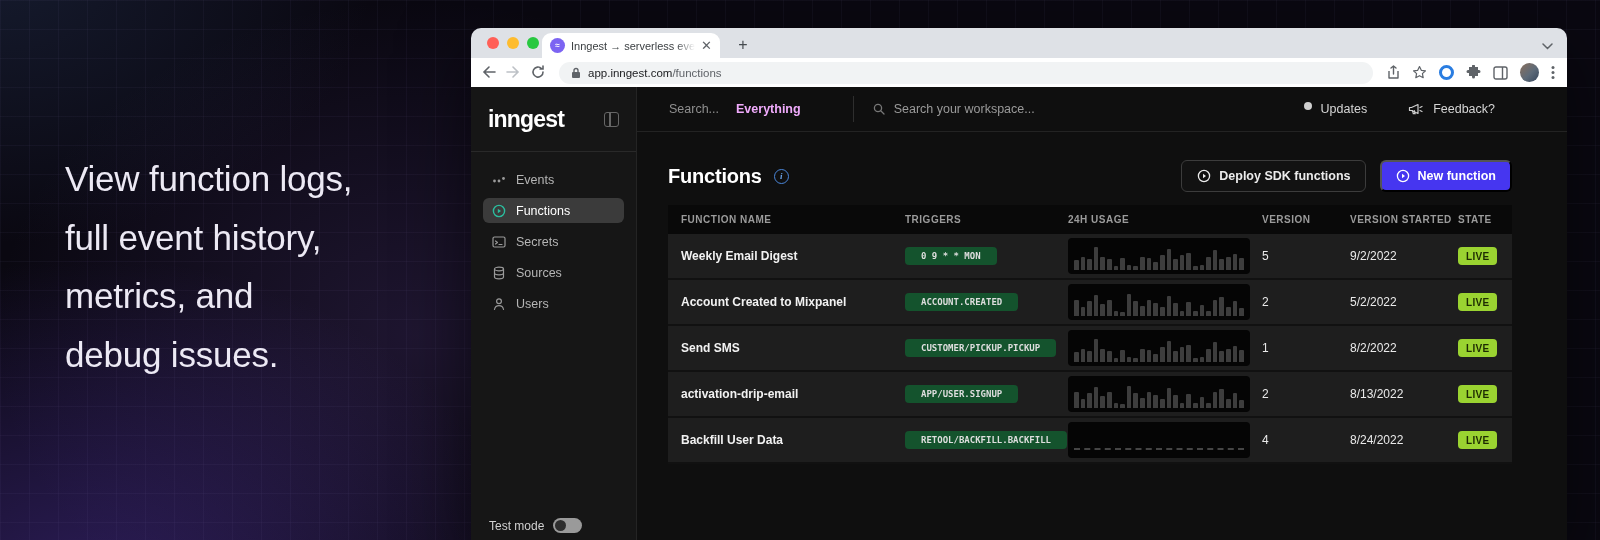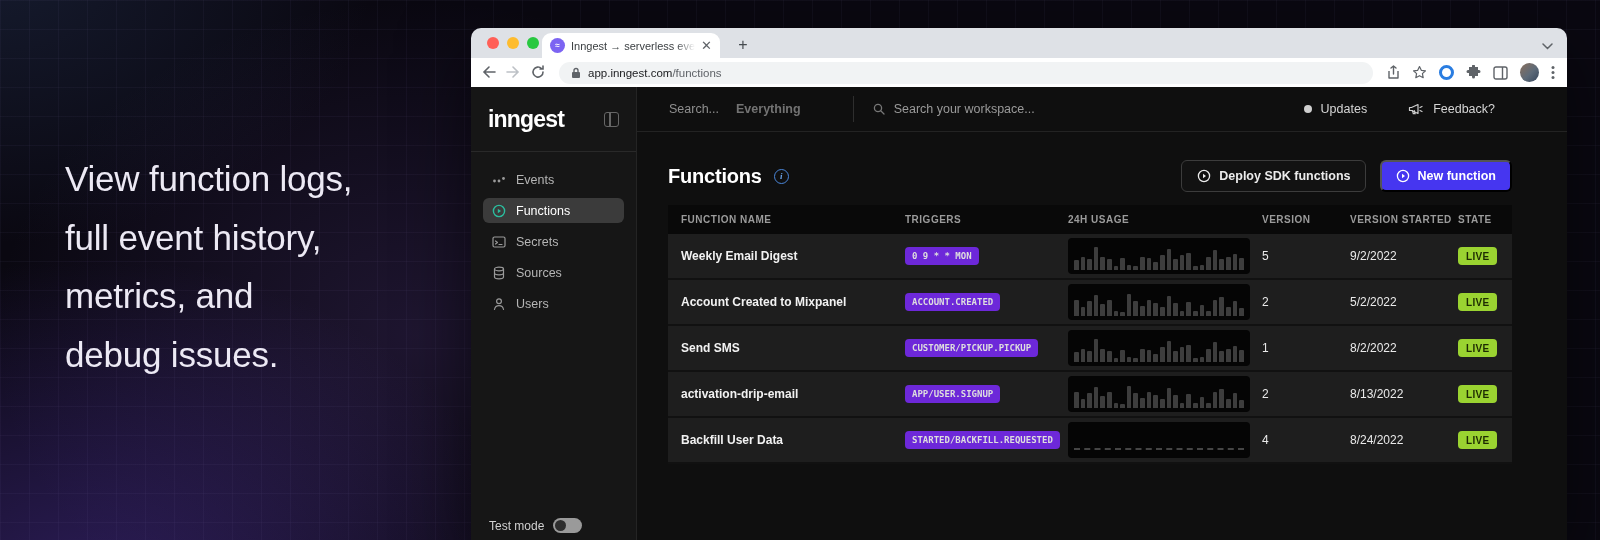--- a/index.html
+++ b/index.html
@@ -83,24 +83,24 @@
   .nav-item svg { flex:none; }
   .test-mode { position:absolute; left:18px; bottom:7px; display:flex; align-items:center; gap:9px;
     color:#d0d0d0; font-size:12px; }
   .toggle { width:29px; height:15px; background:#9a9a9a; border-radius:8px; position:relative; }
   .toggle .knob { position:absolute; left:2px; top:2px; width:11px; height:11px; border-radius:50%; background:#2e2e2e; }
 
   .main { flex:1; display:flex; flex-direction:column; background:#0f0f0f; min-width:0; }
   .topbar { height:45px; flex:none; display:flex; align-items:center;
     padding:0 72px 0 32px; border-bottom:1px solid #232323; font-size:12.5px; }
   .search-label { color:#8f8f8f; margin-right:17px; }
-  .search-scope { color:#737373; font-weight:700; }
+  .search-scope { color:#f0abfc; font-weight:700; }
   .tb-divider { width:1px; height:26px; background:#2e2e2e; margin:0 19px 0 52px; }
   .ws-search { display:flex; align-items:center; gap:9px; color:#9a9a9a; }
-  .updates { display:flex; align-items:center; gap:9px; color:#d6d6d6; margin-left:auto; }
+  .updates { display:flex; align-items:flex-start; gap:9px; color:#d6d6d6; margin-left:auto; }
   .upd-dot { width:8px; height:8px; border-radius:50%; background:#cfcfcf; }
   .feedback { display:flex; align-items:center; gap:10px; color:#d6d6d6; margin-left:41px; }
 
   .content { padding:28px 55px 0 31px; }
   .page-head { display:flex; align-items:center; justify-content:space-between; height:32px; }
   .title-wrap { display:flex; align-items:center; gap:12px; }
   .page-title { color:#fff; font-size:20px; font-weight:700; letter-spacing:-0.2px; }
   .info-ic { width:15px; height:15px; border:1.5px solid #4a86d9; border-radius:50%;
     color:#6ba3e8; font-size:9px; font-weight:700; display:flex; align-items:center; justify-content:center;
     font-family:"Liberation Serif", serif; font-style:italic; }
@@ -121,21 +121,21 @@
     font-size:10px; font-weight:700; letter-spacing:0.5px; color:#9b9b9b; }
   .trow { display:flex; align-items:center; height:46px; background:#1e1e1e; border-bottom:2px solid #111; }
   .cell { display:flex; align-items:center; }
   .c-name  { width:237px; padding-left:13px; }
   .c-trig  { width:163px; }
   .c-usage { width:194px; }
   .c-ver   { width:88px; }
   .c-date  { width:108px; }
   .c-state { flex:1; }
   .fn-name { color:#f2f2f2; font-size:12px; font-weight:600; }
-  .trigger-badge { background:#6d28d9; color:#dedede; border-radius:4px; padding:4px 7px;
+  .trigger-badge { background:#14532d; color:#dedede; border-radius:4px; padding:4px 16px;
     font-family:"DejaVu Sans Mono", monospace; font-size:9px; font-weight:700; letter-spacing:0; white-space:nowrap; }
   .usage-chart { width:182px; height:36px; background:#050505; border-radius:4px;
     display:flex; align-items:flex-end; gap:2px; padding:4px 6px; }
   .ubar { flex:1; background:#3d3d3d; border-radius:1px 1px 0 0; }
   .usage-chart.empty { align-items:flex-end; }
   .usage-empty { width:100%; border-top:2px dashed #454545; margin-bottom:4px; }
   .c-ver span, .c-date span { color:#eaeaea; font-size:12px; }
   .live-badge { background:#9ad331; color:#1d2b02; font-size:10px; font-weight:700;
     border-radius:4px; padding:3.5px 8px; letter-spacing:0.3px; }
 </style>
@@ -518,21 +518,21 @@
                 </div>
                 <div class="cell c-state">
                   <span class="live-badge">LIVE</span>
                 </div>
               </div>
               <div class="trow">
                 <div class="cell c-name">
                   <span class="fn-name">Backfill User Data</span>
                 </div>
                 <div class="cell c-trig">
-                  <span class="trigger-badge">STARTED/BACKFILL.REQUESTED</span>
+                  <span class="trigger-badge">RETOOL/BACKFILL.BACKFILL</span>
                 </div>
                 <div class="cell c-usage">
                   <div class="usage-chart empty">
                     <div class="usage-empty"></div>
                   </div>
                 </div>
                 <div class="cell c-ver">
                   <span>4</span>
                 </div>
                 <div class="cell c-date">

